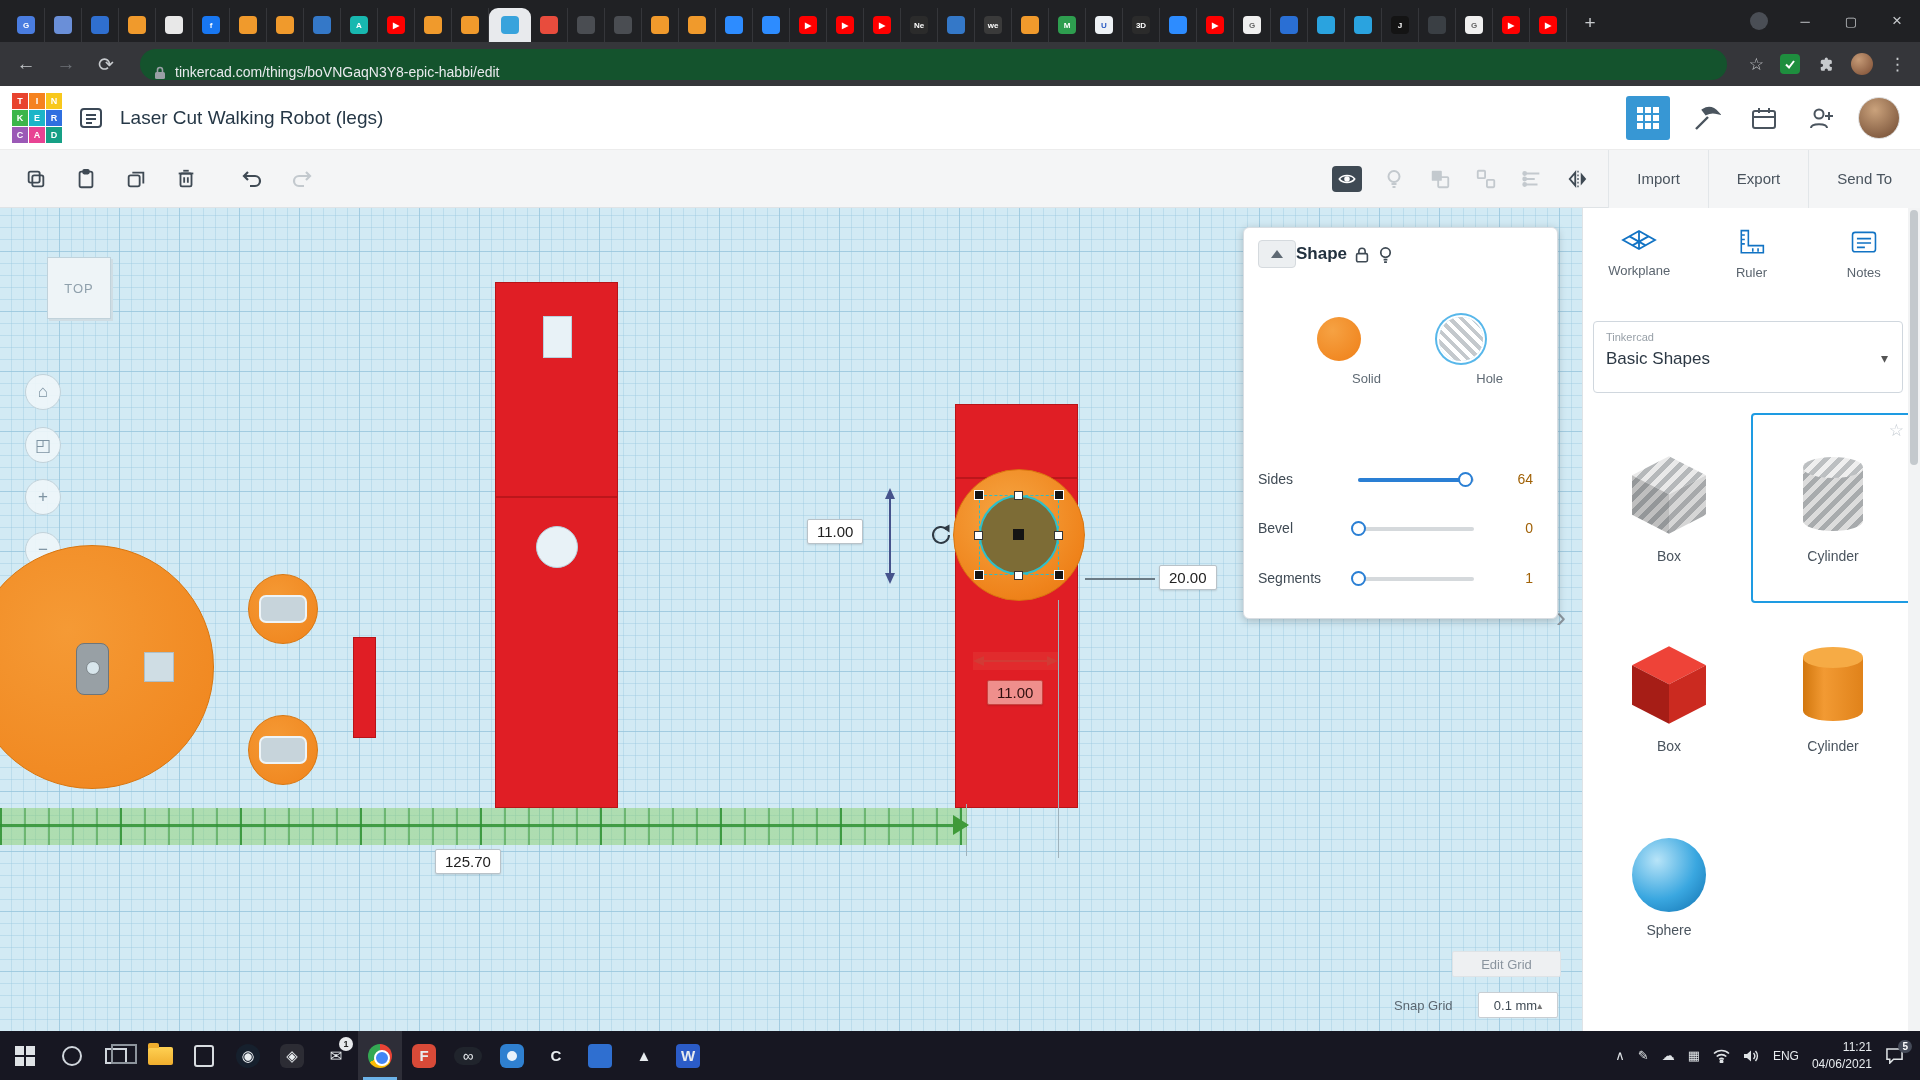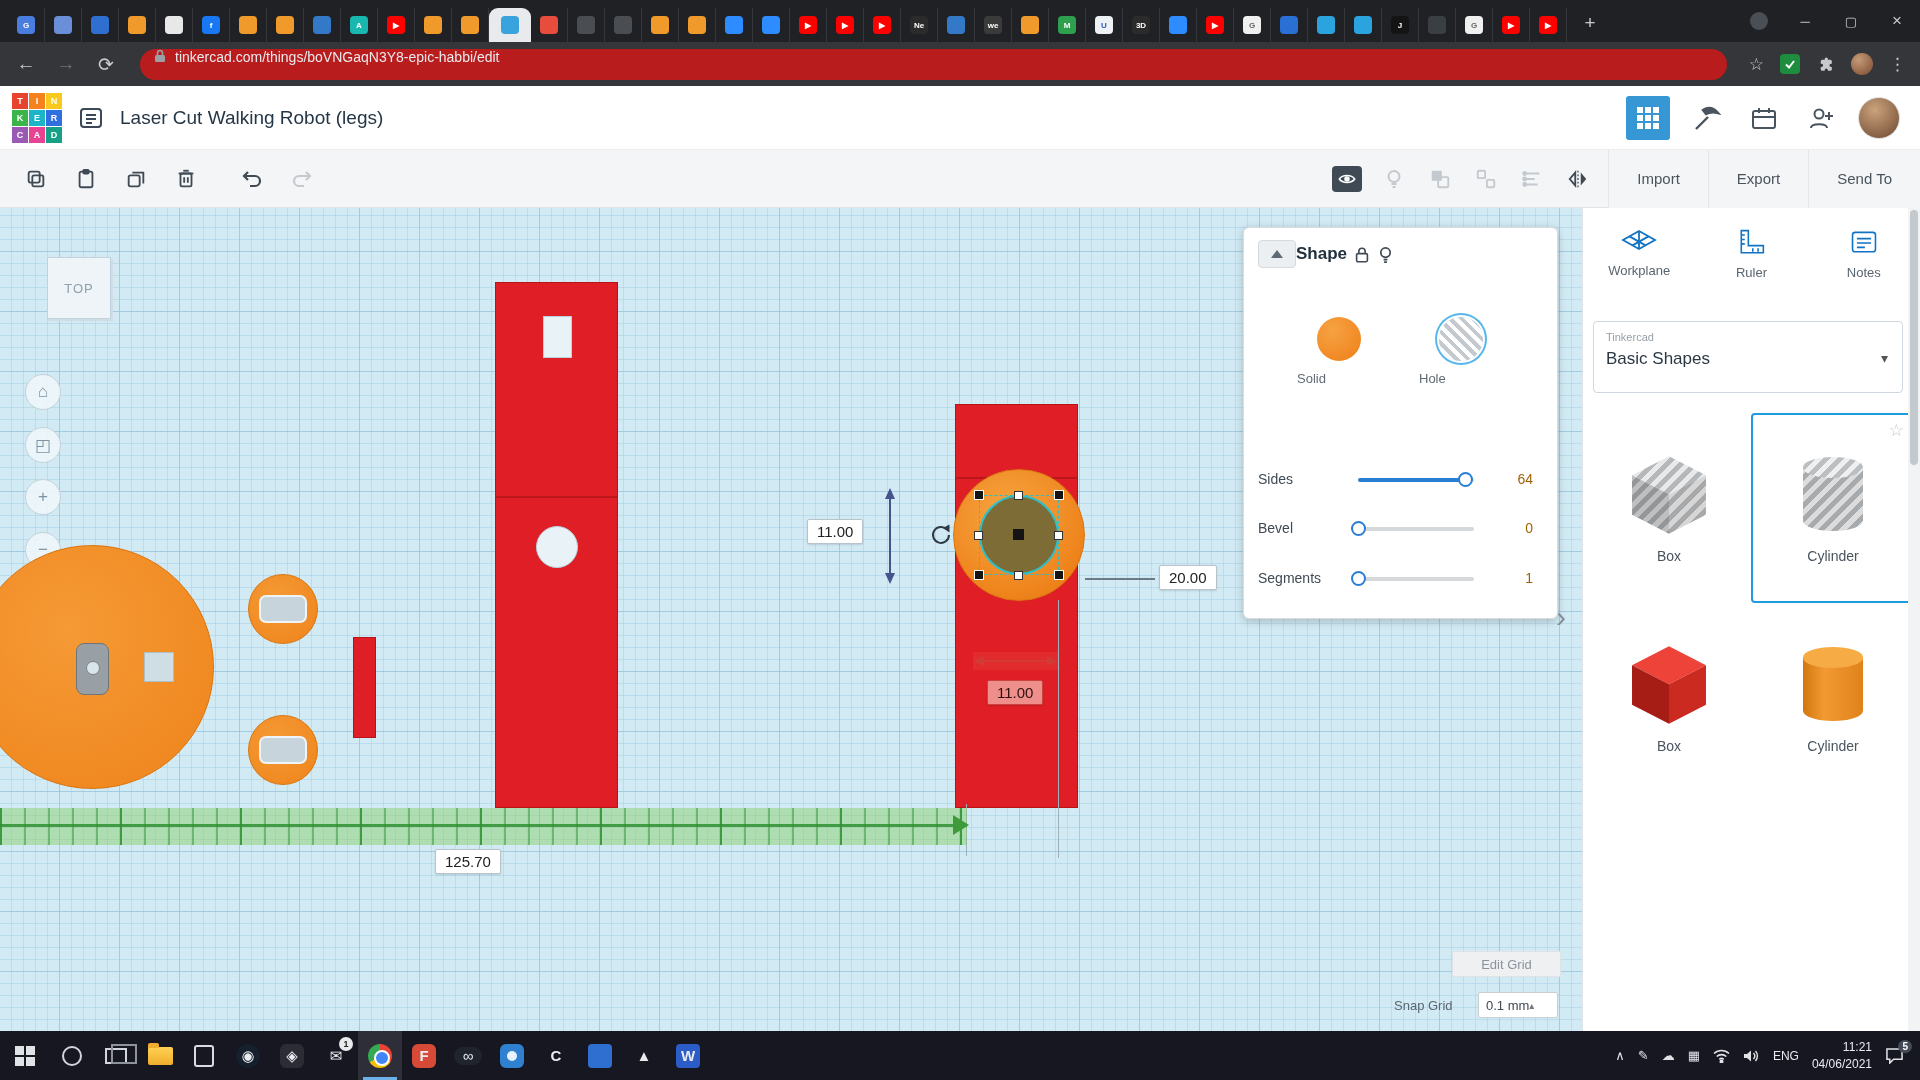--- a/index.html
+++ b/index.html
@@ -15,21 +15,21 @@
 .fav{width:18px;height:18px;border-radius:4px;display:flex;align-items:center;justify-content:center;font-size:8px;font-weight:bold;color:#fff;overflow:hidden}
 .newtab{width:30px;height:30px;margin:0 0 4px 8px;display:flex;align-items:center;justify-content:center;color:#c7cacd;font-size:19px;border-radius:50%}
 .winctl{margin-left:auto;display:flex;align-items:center;height:42px}
 .wbtn{width:46px;height:42px;display:flex;align-items:center;justify-content:center;color:#c7cacd;font-size:13px}
 .wextra{width:18px;height:18px;border-radius:50%;background:#4a4e55;margin-right:14px}
 
 
 .addrbar{position:absolute;left:0;top:42px;width:1920px;height:44px;background:#35363a;display:flex;align-items:center;padding:0 14px;gap:16px}
 .nav-ic{color:#c7cacd;font-size:19px;width:24px;text-align:center}
 .nav-ic.dis{color:#6e7277}
-.omnibox{flex:1;height:31px;background:#b91c1c;border-radius:16px;display:flex;align-items:flex-start;padding:0 14px;gap:9px;margin:0 6px}
+.omnibox{flex:1;height:31px;background:#14532d;border-radius:16px;display:flex;align-items:flex-end;padding:0 14px;gap:9px;margin:0 6px}
 .omnibox .url{color:#e8eaed;font-size:14px}
 .ab-ic{color:#c7cacd;font-size:17px}
 .ext-check{width:20px;height:20px;background:#1e8e3e;border-radius:4px;display:flex;align-items:center;justify-content:center}
 .ab-avatar{width:22px;height:22px;border-radius:50%;background:radial-gradient(circle at 35% 30%,#c59a76,#7a4b32)}
 
 
 .tchead{position:absolute;left:0;top:86px;width:1920px;height:64px;background:#fff;display:flex;align-items:center;padding:0 12px;border-bottom:1px solid #ececec}
 .tclogo{width:50px;height:50px;display:grid;grid-template-columns:repeat(3,1fr);gap:1px}
 .lg-cell{display:flex;align-items:center;justify-content:center;color:#fff;font-size:9px;font-weight:bold}
 .menu-ic{margin-left:16px;color:#3b4856}
@@ -94,36 +94,36 @@
 .gruler .line{position:absolute;left:0;top:16px;height:3px;width:100%;background:rgba(46,145,50,.85)}
 .gruler .head{position:absolute;right:-2px;top:7px;width:0;height:0;border-left:16px solid #3f9a39;border-top:10px solid transparent;border-bottom:10px solid transparent}
 
 
 .panel{position:absolute;left:1243px;top:19px;width:315px;height:392px;background:#fff;border:1px solid #d8dde2;border-radius:6px;box-shadow:0 2px 8px rgba(0,0,0,.22);z-index:20}
 .p-head{display:flex;align-items:center;padding:12px 18px 0 14px;gap:0}
 .p-collapse{width:38px;height:28px;background:#eceff1;border:1px solid #d5dade;border-radius:4px;display:flex;align-items:center;justify-content:center}
 .p-title{font-size:17px;font-weight:bold;color:#22313f}
 .p-ico{color:#3f4a54;margin-left:6px}
 .p-ico:first-of-type{margin-left:auto}
-.opt{position:absolute;width:84px;text-align:left}
+.opt{position:absolute;width:84px;text-align:right}
 .opt-circle{width:44px;height:44px;border-radius:50%;margin:0 auto;display:block}
 .opt-circle.solid{background:radial-gradient(circle at 35% 30%,#f6a243,#ef7f17)}
 .opt-circle.hole{background:repeating-linear-gradient(45deg,#fff 0 4px,#c4c9cd 4px 8px);box-shadow:0 0 0 2px #fff,0 0 0 4px #57b7ea}
 .opt-label{display:block;margin-top:10px;font-size:13px;color:#5f6a74}
 .srow{position:absolute;left:14px;right:16px;height:20px}
 .slabel{position:absolute;left:0;top:1px;font-size:14px;color:#3f4a54}
 .slider{position:absolute;left:100px;width:116px;top:8px;height:4px;background:#d5d9dc;border-radius:2px}
 .slider .fill{height:100%;background:#2a7fd4;border-radius:2px;width:0}
 .slider .handle{position:absolute;top:-6px;left:-7px;width:15px;height:15px;border-radius:50%;background:#fff;border:2px solid #2a7fd4}
 .sval{position:absolute;right:8px;top:1px;font-size:14px;color:#a16207}
 
 
 .editgrid{position:absolute;left:1452px;top:743px;width:109px;height:26px;background:#eef0f2;border:1px solid #dfe3e6;border-radius:2px;font-size:13px;color:#8a949e;display:flex;align-items:center;justify-content:center}
 .snaplabel{position:absolute;left:1394px;top:790px;font-size:13px;color:#5a6670}
-.snapdd{position:absolute;left:1478px;top:784px;width:80px;height:26px;background:#fff;border:1px solid #c9ced3;border-radius:2px;font-size:13px;color:#3f4a54;display:flex;align-items:center;justify-content:flex-start;padding:0 7px}
+.snapdd{position:absolute;left:1478px;top:784px;width:80px;height:26px;background:#fff;border:1px solid #c9ced3;border-radius:2px;font-size:13px;color:#3f4a54;display:flex;align-items:center;justify-content:center;padding:0 7px}
 .chev{position:absolute;left:1556px;top:392px;font-size:30px;color:#8a949c}
 
 
 .sidebar{position:absolute;right:0;top:0;width:338px;height:823px;background:#fff;border-left:1px solid #dfe3e6}
 .toolsrow{display:flex;padding-top:20px}
 .toolitem{flex:1;display:flex;flex-direction:column;align-items:center;gap:7px}
 .toolitem .lbl{font-size:13px;color:#5a646e}
 .dropdown{position:absolute;left:10px;top:113px;width:310px;height:72px;border:1px solid #d0d7de;border-radius:4px;background:#fff;padding:9px 12px}
 .dd-mini{font-size:11px;color:#98a0a8}
 .dd-val{font-size:17px;color:#2c3844;margin-top:6px}
@@ -712,20 +712,24 @@
           </div>
           <span class="slbl">Box</span>
         </div>
         <div class="cell">
           <div class="cyl orange">
               <div class="body"></div>
               <div class="cap"></div>
             </div>
           <span class="slbl">Cylinder</span>
         </div>
+        <div class="cell">
+          <div class="sph"></div>
+          <span class="slbl">Sphere</span>
+        </div>
       </div>
 
       <div class="sbar">
           <div class="thumb"></div>
         </div>
     </aside>
   </div>
 
   <footer class="taskbar">
     <div class="startbtn">

